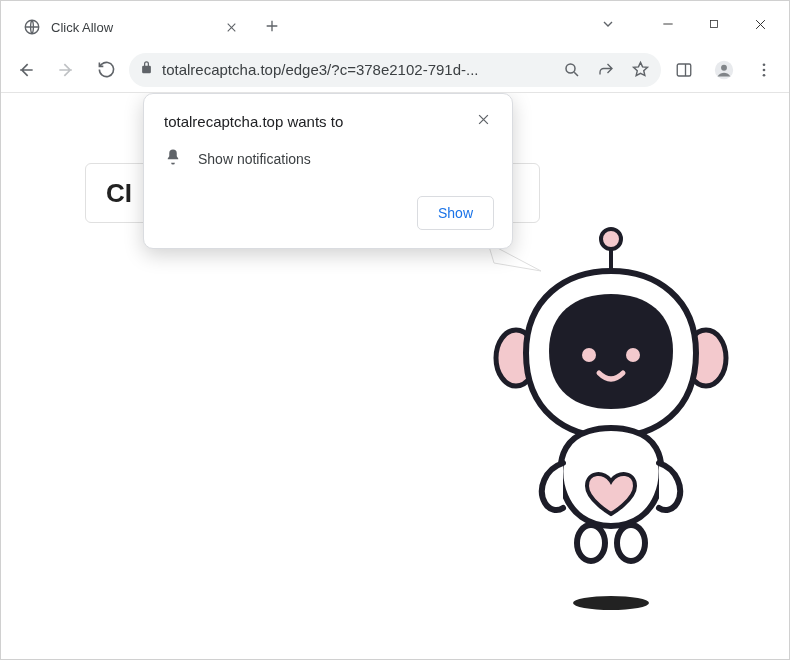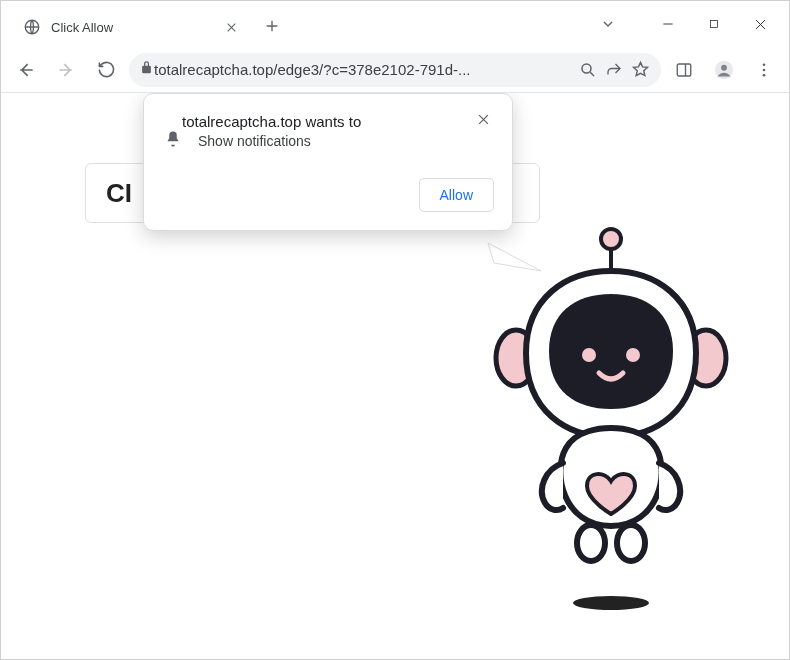--- a/index.html
+++ b/index.html
@@ -15,36 +15,36 @@
   .newtab { width: 30px; height: 30px; margin: 10px 0 0 6px; display: flex; align-items: center; justify-content: center; color: #5f6368; border-radius: 50%; cursor: pointer; }
   .spacer { flex: 1; }
   .winbtns { display: flex; align-items: center; gap: 0; padding-right: 6px; }
   .winbtns .chev { width: 34px; height: 46px; display: flex; align-items: center; justify-content: center; color: #5f6368; margin-right: 20px; }
   .winbtns .wbtn { width: 46px; height: 46px; display: flex; align-items: center; justify-content: center; color: #333; cursor: pointer; }
 
   
   .toolbar { height: 46px; display: flex; align-items: center; gap: 6px; padding: 0 8px; background: #fff; border-bottom: 1px solid #e4e4e4; }
   .tbtn { width: 34px; height: 34px; display: flex; align-items: center; justify-content: center; color: #5f6368; border-radius: 50%; cursor: pointer; }
   .tbtn.disabled { color: #bfc1c4; cursor: default; }
-  .omnibox { flex: 1; height: 34px; background: #f1f3f4; border-radius: 17px; display: flex; align-items: center; padding: 0 8px 0 10px; }
+  .omnibox { flex: 1; height: 34px; background: #f1f3f4; border-radius: 17px; display: flex; align-items: center; padding: 0 8px 0 10px; gap: 8px; }
   .omnibox .lock { color: #5f6368; }
   .omnibox input { flex: 1; border: none; background: transparent; font-size: 15px; color: #3c4043; outline: none; }
   .omnibox .obtn { width: 26px; height: 26px; display: flex; align-items: center; justify-content: center; color: #5f6368; cursor: pointer; }
 
   
   .content { position: relative; width: 100%; height: calc(100% - 92px); background: #fff; overflow: hidden; }
   .white-card { position: absolute; left: 84px; top: 70px; width: 455px; height: 60px; background: #fff; border: 1px solid #e0e0e0; border-radius: 6px; display: flex; align-items: center; padding-left: 20px; }
   .white-card .big { font-size: 26px; font-weight: 700; color: #222; text-align: right; }
 
   
   .permission { position: absolute; left: 142px; top: 0px; width: 370px; background: #fff; border: 1px solid #dadce0; border-radius: 10px; box-shadow: 0 6px 20px rgba(0,0,0,0.18); padding: 18px 18px 18px 20px; }
-  .permission .head { display: flex; align-items: center; justify-content: space-between; margin-left: 18px; }
+  .permission .head { display: flex; align-items: center; justify-content: space-between; }
   .permission .head .txt { font-size: 15px; color: #202124; }
   .permission .head .xicon { width: 18px; height: 18px; color: #5f6368; cursor: pointer; }
-  .permission .row { display: flex; align-items: center; gap: 16px; }
+  .permission .row { display: flex; align-items: center; gap: 16px; margin-top: 18px; }
   .permission .row .bell { color: #5f6368; }
   .permission .row .lbl { font-size: 14px; color: #3c4043; }
   .permission .btns { display: flex; justify-content: flex-end; gap: 12px; margin-top: 26px; }
   .permission .btns button { background: #fff; border: 1px solid #dadce0; color: #1a73e8; font-size: 14px; padding: 8px 20px; border-radius: 5px; cursor: pointer; }
 
   
   .pointer { position: absolute; left: 485px; top: 148px; width: 60px; height: 38px; }
 
   
   .robot { position: absolute; left: 470px; top: 130px; width: 270px; height: 400px; }
@@ -218,18 +218,18 @@
       </div>
       <div class="row">
         <span class="bell">
           <svg viewBox="0 0 24 24" width="18" height="18" fill="currentColor">
               <path d="M12 2a5 5 0 0 0-5 5v4l-2 3v1h14v-1l-2-3V7a5 5 0 0 0-5-5zm0 20a2.5 2.5 0 0 0 2.5-2.5h-5A2.5 2.5 0 0 0 12 22z"></path>
             </svg>
         </span>
         <span class="lbl">Show notifications</span>
       </div>
       <div class="btns">
-        <button>Allow</button>
+        <button>Show</button>
       </div>
     </div>
 
   </div>
 </div>
 
 </body></html>

